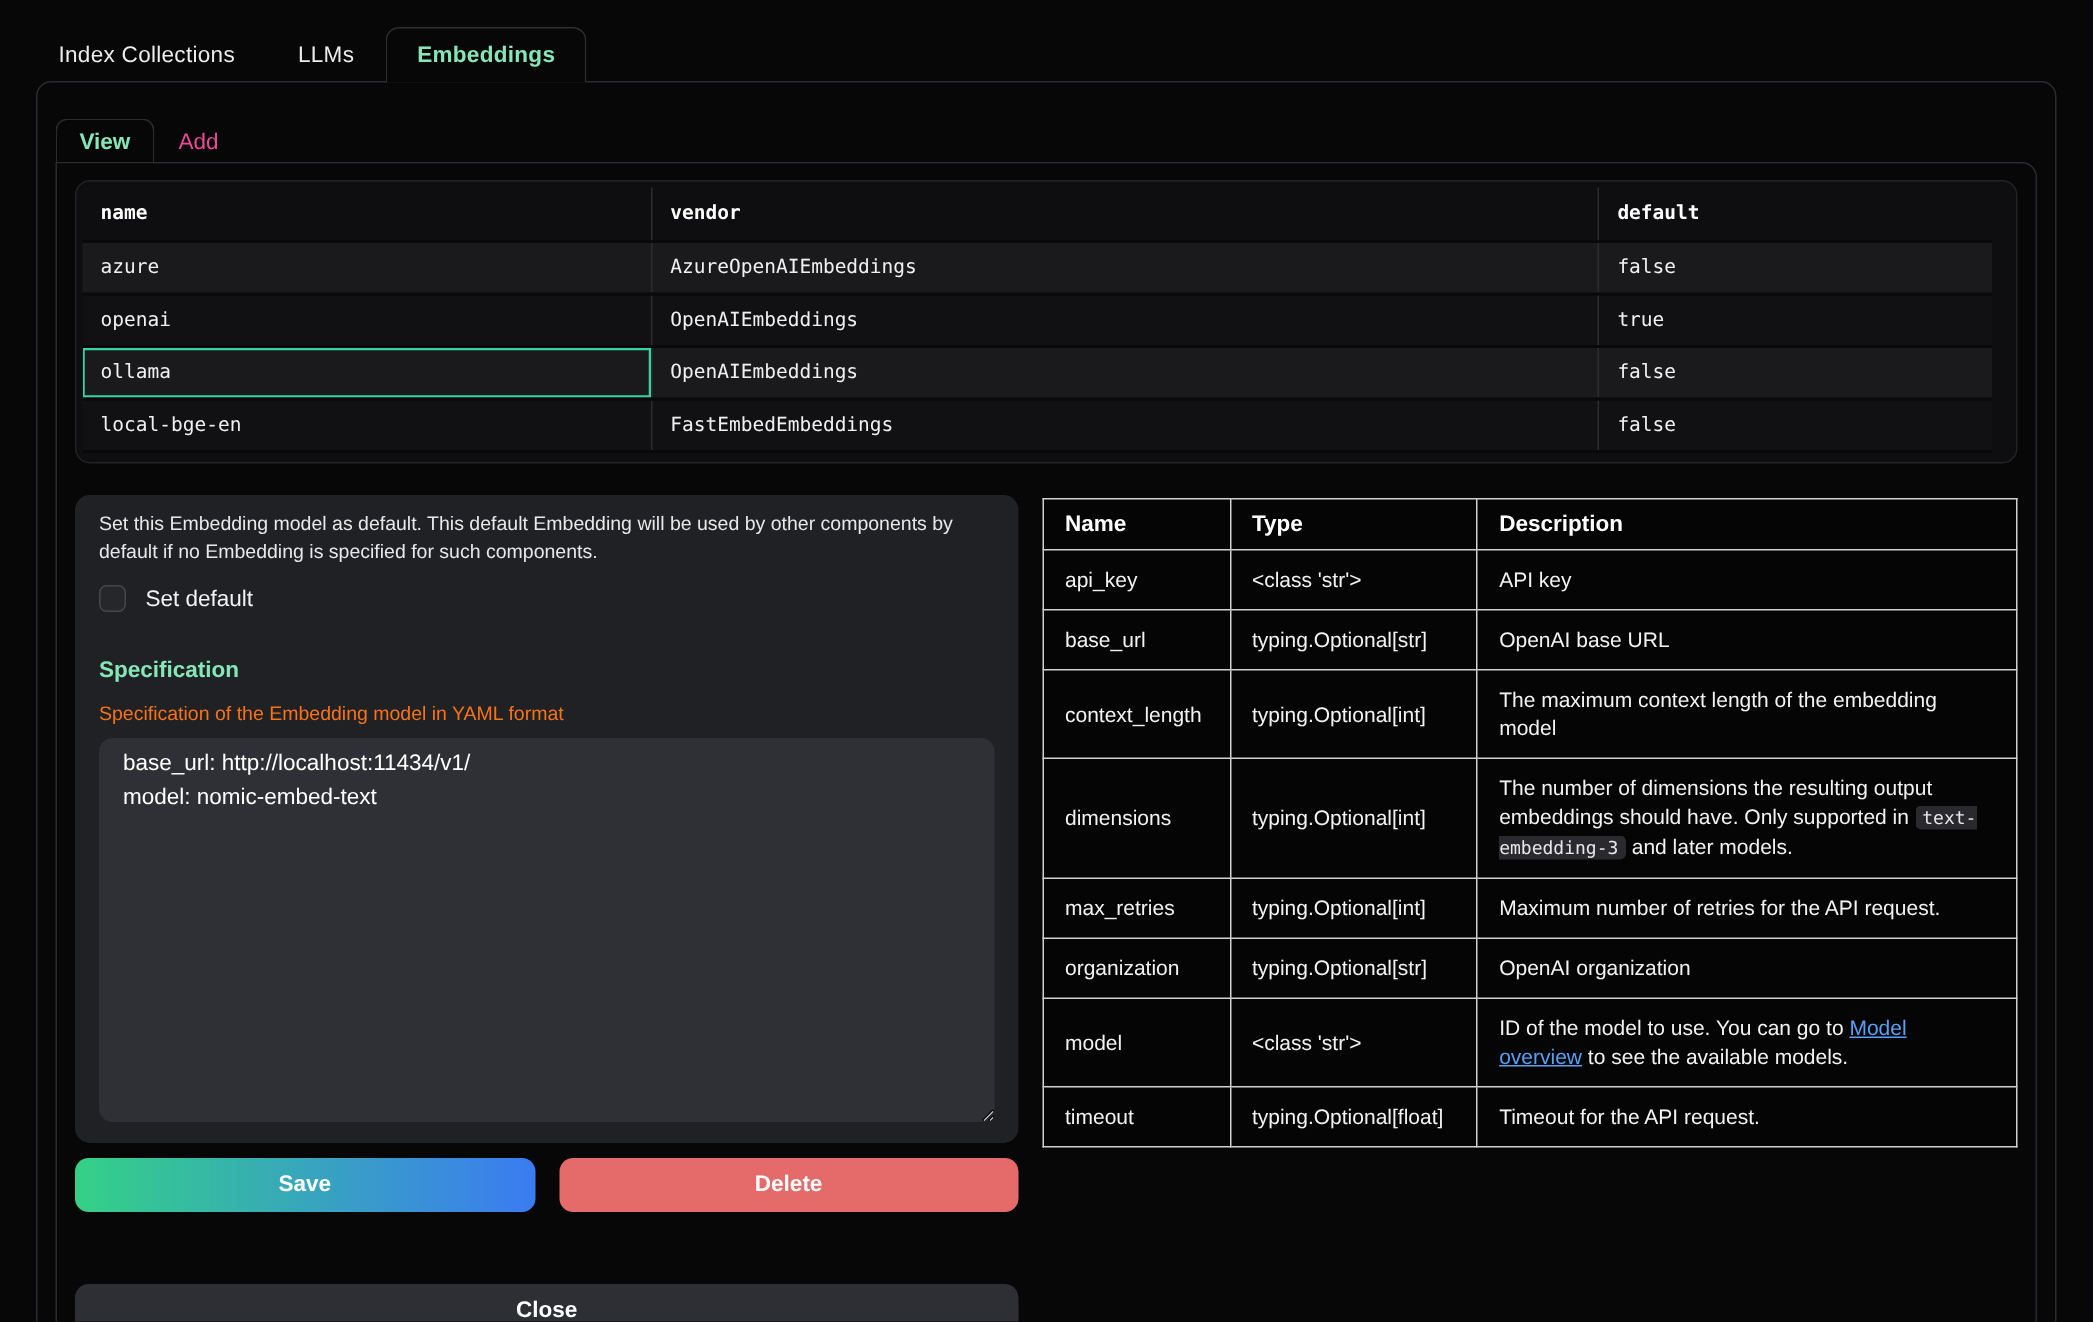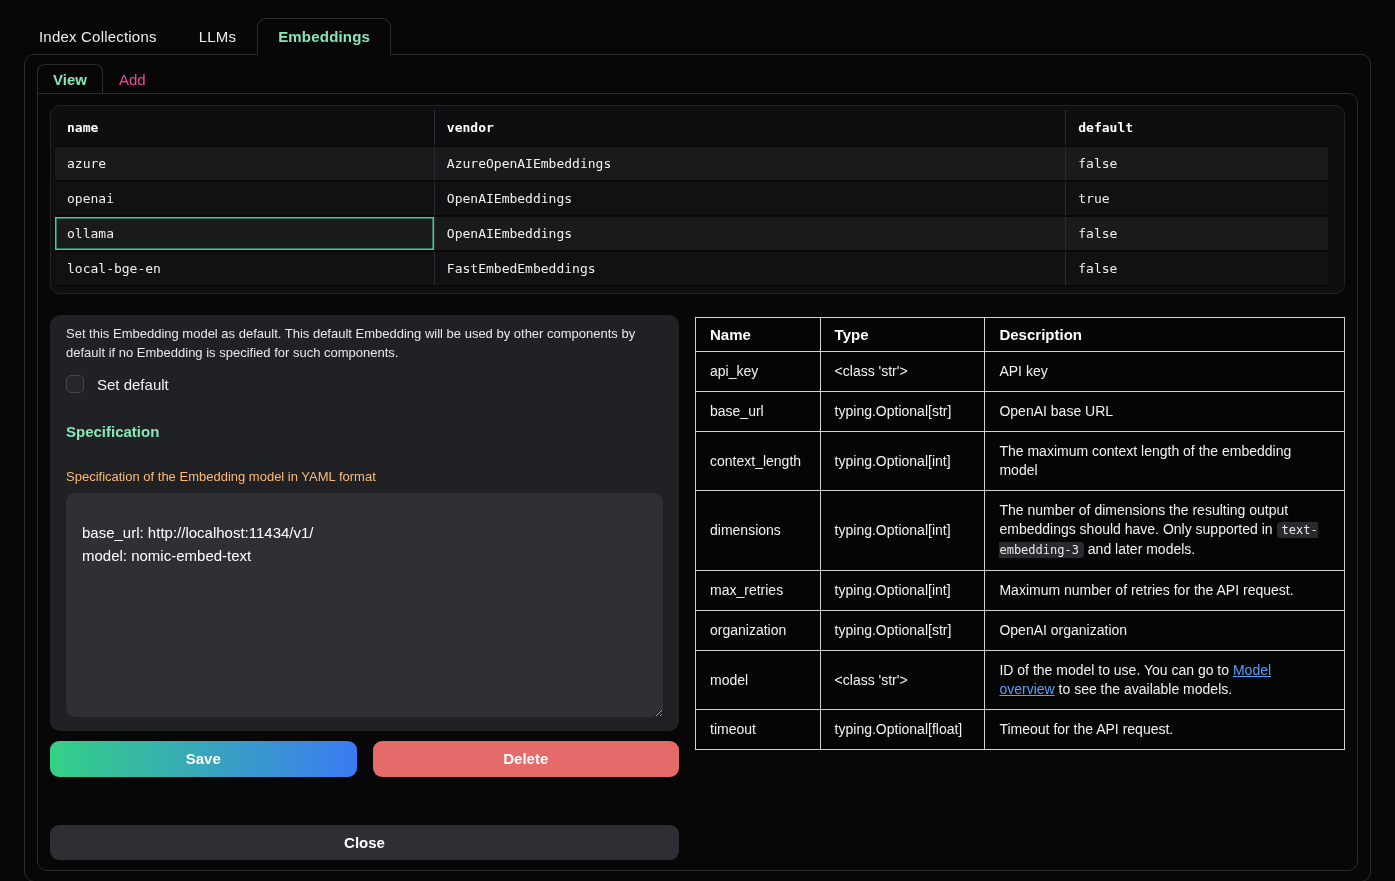--- a/index.html
+++ b/index.html
@@ -32,21 +32,21 @@
 
   
   .outer-box {
     margin: 0 24px; position: relative; z-index: 1;
     border: 1px solid #2b2b30; border-radius: 10px;
     padding: 9px 12px 10px 12px;
     background: #070708;
   }
 
   
-  .sub-tabbar { display: flex; height: 30px; position: relative; z-index: 2; }
+  .sub-tabbar { display: flex; height: 30px; position: relative; z-index: 2; margin-top: 15px; }
   .sub-tab {
     display: flex; align-items: center; padding: 0 15px;
     font-size: 15px; color: #ec4899; cursor: pointer;
     border: 1px solid transparent; position: relative;
   }
   .sub-tab.active {
     color: #87e6b8; font-weight: 700;
     border: 1px solid #2b2b30; border-bottom: none;
     border-radius: 8px 8px 0 0;
   }
@@ -93,25 +93,25 @@
   
   .panel { background: #202125; border-radius: 10px; padding: 10px 16px 14px 16px; }
   .desc { margin: 0; font-size: 13px; line-height: 1.45; color: #e8e8e8; }
   .chk-row { display: flex; align-items: flex-end; gap: 13px; margin-top: 12px; cursor: pointer; width: fit-content; }
   .chk {
     width: 18px; height: 18px; flex: none;
     border: 1px solid #46474d; border-radius: 5px; background: #26272b;
   }
   .chk-label { font-size: 15px; color: #f2f2f2; }
   .spec-title { margin-top: 30px; font-size: 15px; font-weight: bold; color: #87e6b8; }
-  .spec-helper { margin-top: 29px; font-size: 13px; color: #fdba74; }
+  .spec-helper { margin-top: 13px; font-size: 13px; color: #f97316; }
   textarea.yaml {
-    display: block; margin-top: 9px; width: 100%; height: 224px;
+    display: block; margin-top: 9px; width: 100%; height: 256px;
     background: #2e3035; border: none; border-radius: 9px;
-    padding: 28px 16px; color: #ffffff;
+    padding: 5px 16px; color: #ffffff;
     font-family: "Liberation Sans", sans-serif; font-size: 15px; line-height: 1.55;
     resize: both; outline: none;
   }
 
   
   .btn-row { display: flex; gap: 16px; margin-top: 10px; }
   .btn {
     height: 36px; border: none; border-radius: 9px;
     font-family: "Liberation Sans", sans-serif;
     font-size: 15px; font-weight: bold; color: #ffffff; cursor: pointer;

